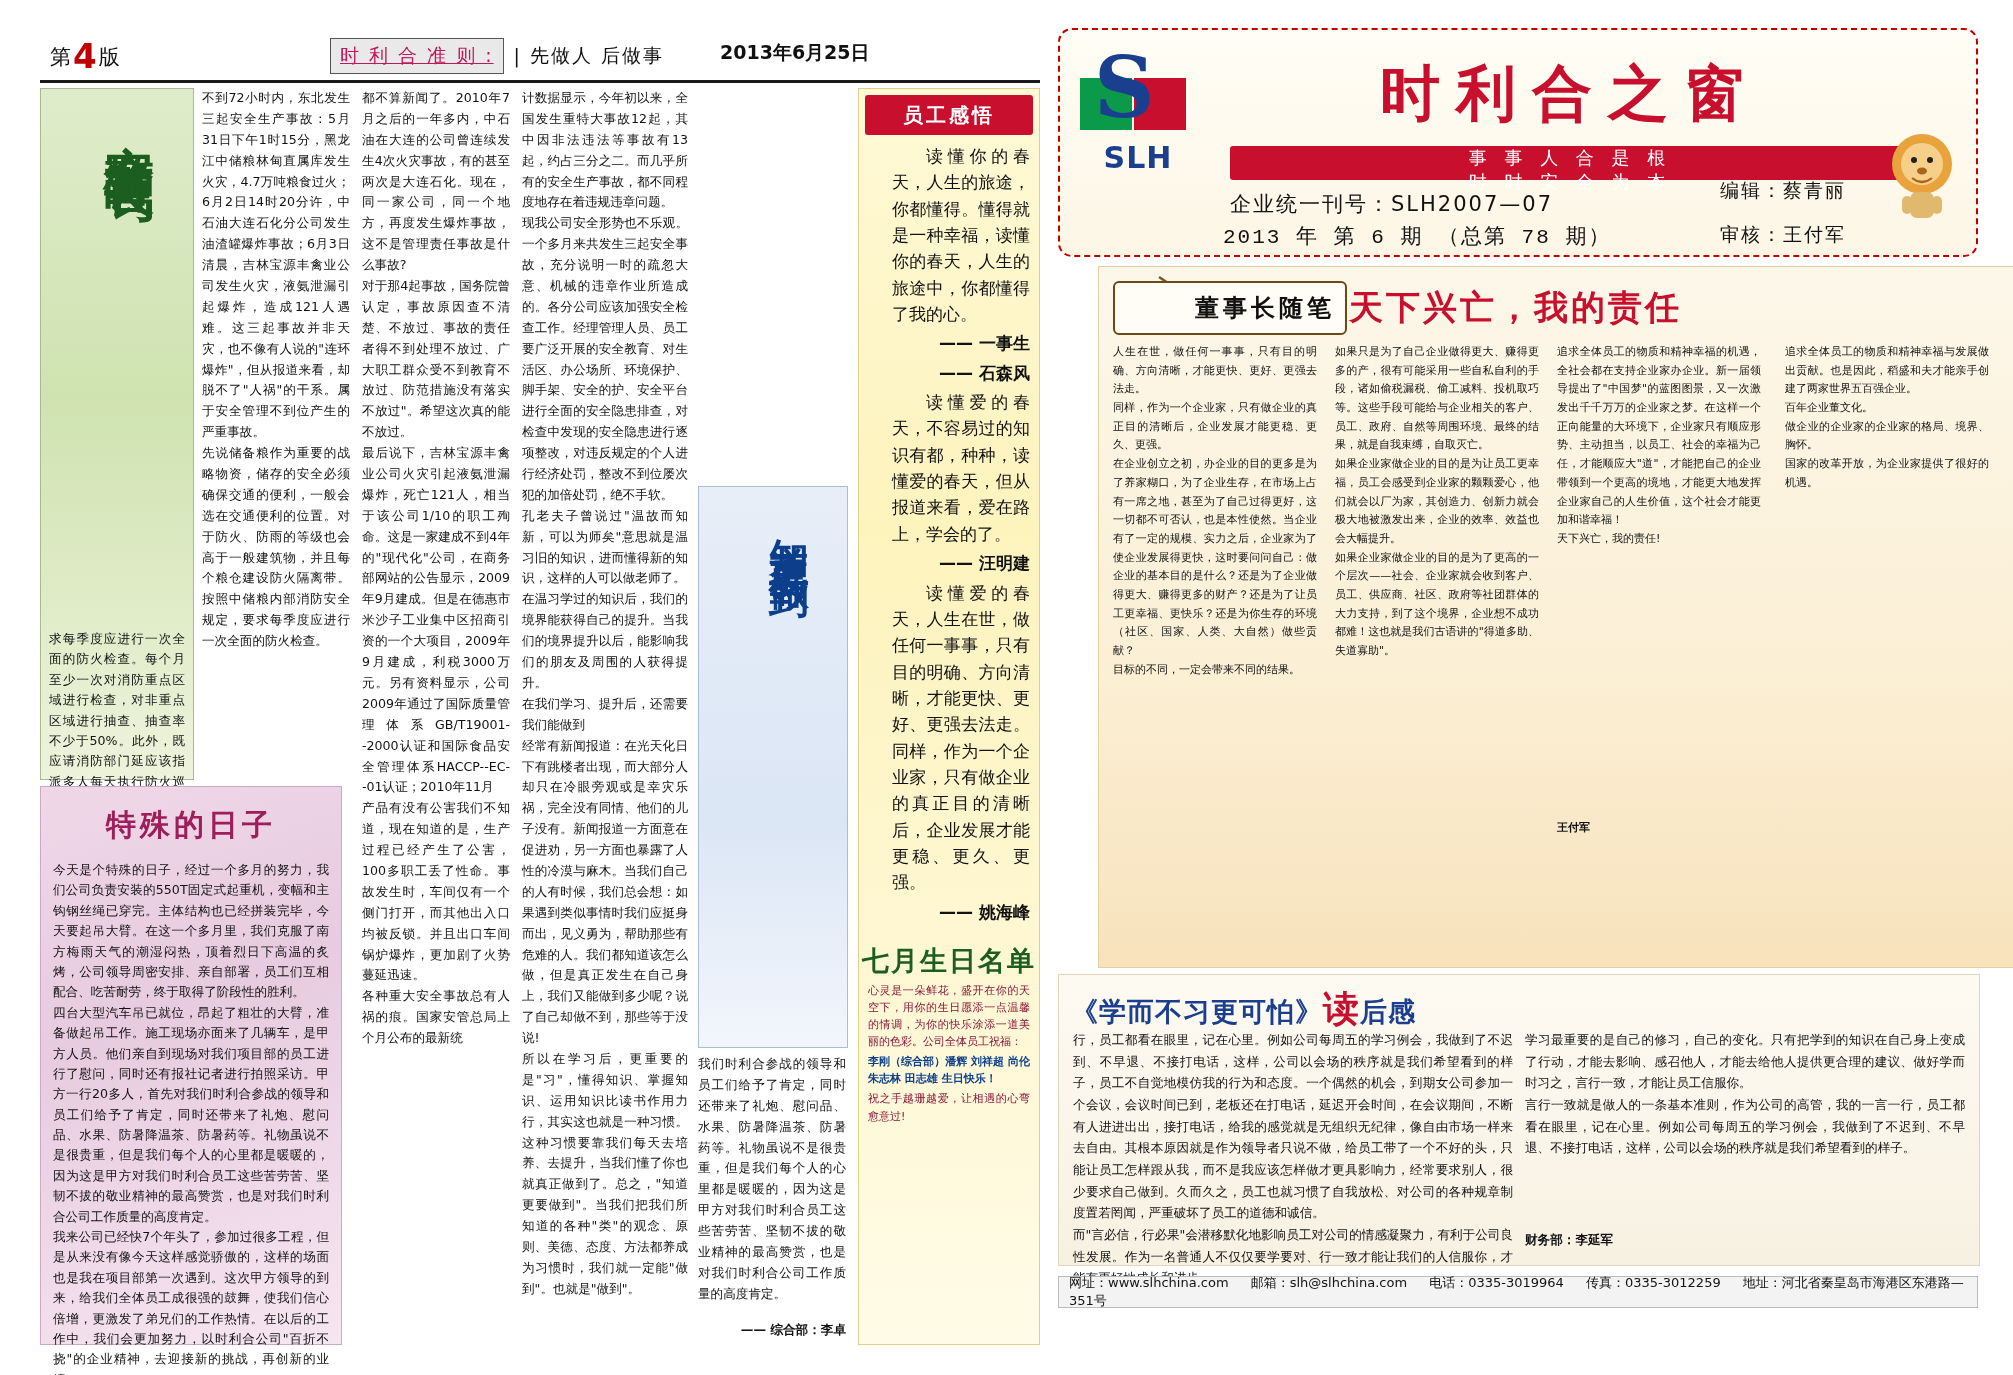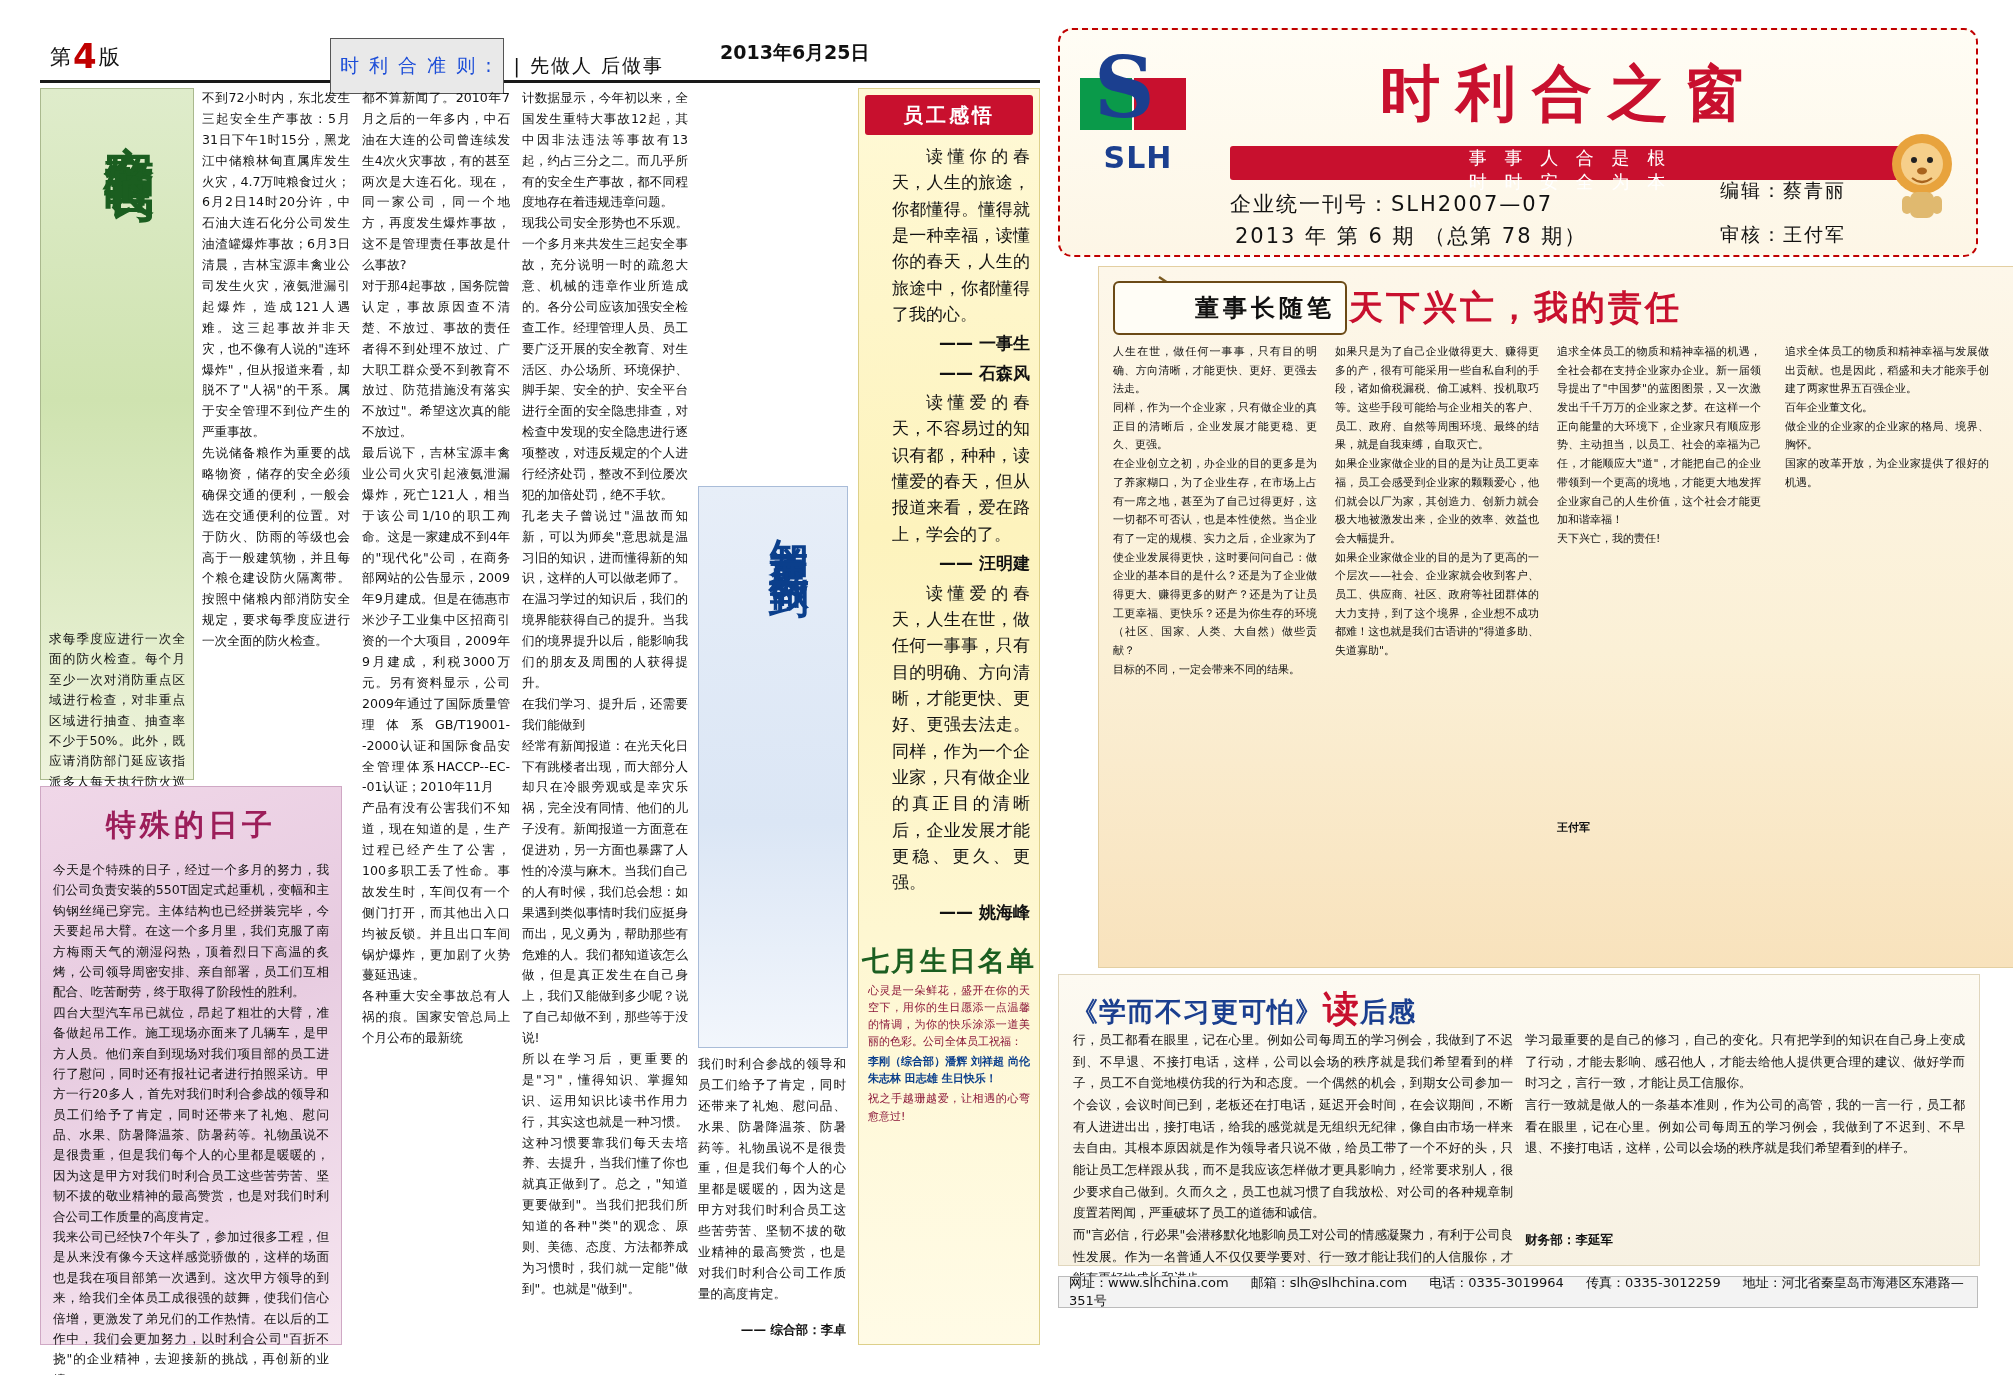--- a/index.html
+++ b/index.html
@@ -5,21 +5,21 @@
   html,body{margin:0;padding:0;background:#ffffff;}
   body{width:2013px;height:1375px;font-family:"DejaVu Sans",sans-serif;overflow:hidden;}
   .page{position:relative;width:2013px;height:1375px;background:#fff;}
 
   
   .left-page{position:absolute;left:40px;top:28px;width:1000px;height:1320px;}
   .masthead-left{position:relative;height:52px;border-bottom:3px solid #1a1a1a;}
   .page-num{position:absolute;left:10px;top:8px;font-size:21px;color:#111;font-family:"DejaVu Sans",sans-serif;}
   .page-num .big{color:#c00000;font-size:34px;font-weight:bold;vertical-align:-4px;margin:0 2px;}
   .motto{position:absolute;left:290px;top:10px;display:flex;align-items:center;font-size:19px;}
-  .motto .lbl{background:#e9e9e9;border:1px solid #555;padding:14px 9px;letter-spacing:2px;color:#1d4ed8;}
+  .motto .lbl{background:#e9e9e9;border:1px solid #555;padding:4px 9px;letter-spacing:2px;color:#be185d;text-decoration:underline;}
   .motto .sep{margin:0 10px;color:#111;}
   .motto .txt{color:#111;letter-spacing:2px;}
   .date-left{position:absolute;left:680px;top:12px;font-size:19px;font-weight:bold;color:#111;}
 
   .lp-body{position:relative;width:1000px;height:1255px;margin-top:5px;}
 
   
   .title-block{position:absolute;left:0;top:0;width:152px;height:690px;
     background:linear-gradient(180deg,#dfeccb 0%,#cfe3b0 45%,#eef3dc 100%);
     border:1px solid #aab98e;}
@@ -72,21 +72,21 @@
   .logo .s{position:absolute;left:16px;top:2px;width:78px;height:78px;color:#1b3f8f;
     font-family:"DejaVu Serif",serif;font-size:84px;font-weight:bold;line-height:76px;}
   .logo .slh{position:absolute;left:0;top:92px;width:120px;text-align:center;color:#1b3f8f;
     font-family:"DejaVu Sans",sans-serif;font-weight:bold;font-size:30px;letter-spacing:1px;}
   .np-title{position:absolute;left:160px;top:18px;width:700px;font-family:Liberation Serif, serif;
     font-size:60px;font-weight:bold;color:#c8102e;letter-spacing:16px;line-height:92px;text-align:center;}
   .np-banner{position:absolute;left:170px;top:116px;width:680px;height:34px;background:#c8102e;
     border-radius:3px;color:#fff;font-size:18px;display:flex;align-items:center;
     justify-content:space-around;letter-spacing:6px;flex-direction:column;}
   .np-line1{position:absolute;left:170px;top:160px;font-size:21px;color:#111;letter-spacing:2px;}
-  .np-line2{position:absolute;left:175px;top:192px;font-size:21px;color:#111;letter-spacing:2px;}
+  .np-line2{position:absolute;left:163px;top:192px;font-size:21px;color:#111;letter-spacing:2px;font-family:Liberation Mono, monospace;}
   .np-ed1{position:absolute;left:660px;top:148px;font-size:19px;color:#111;letter-spacing:2px;}
   .np-ed2{position:absolute;left:660px;top:192px;font-size:19px;color:#111;letter-spacing:2px;}
   .lion{position:absolute;right:14px;top:96px;width:80px;height:96px;}
 
   .chair-block{position:absolute;left:0;top:238px;width:920px;height:700px;
     background:linear-gradient(180deg,#fdf7ea 0%,#fbf0d6 55%,#f8e2bc 100%);border:1px solid #e3cfa2;margin-left:40px;}
   .chair-head{position:relative;height:74px;}
   .chair-badge{position:absolute;left:14px;top:14px;width:220px;height:50px;
     border:2px solid #6b4a16;border-radius:6px;background:#fffdf6;
     font-family:"DejaVu Serif",serif;font-size:24px;font-weight:bold;color:#111;

